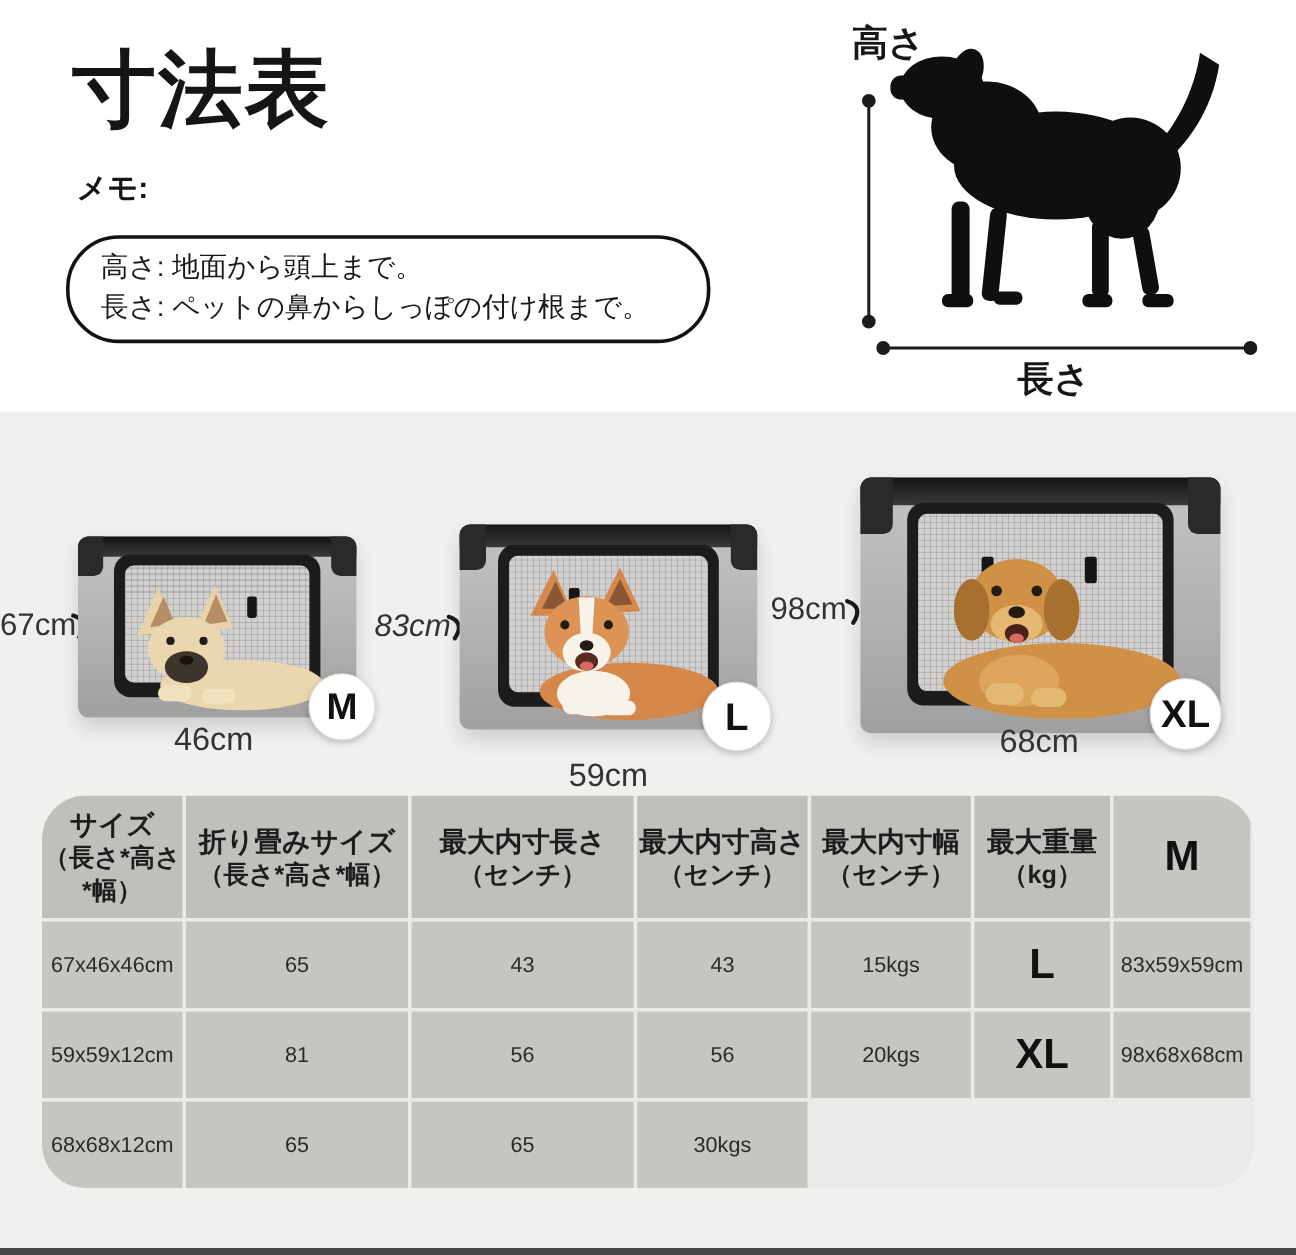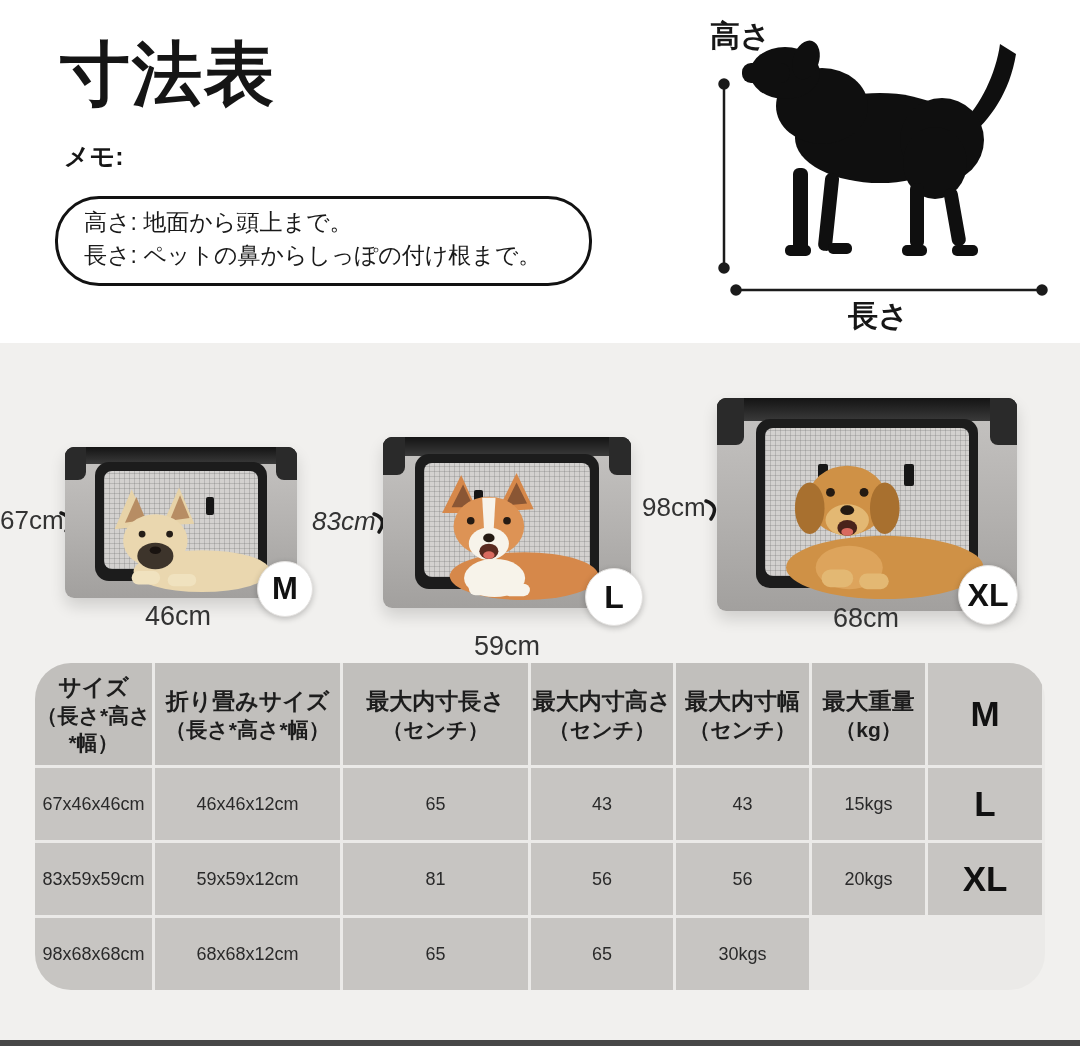--- a/index.html
+++ b/index.html
@@ -232,21 +232,20 @@
     <span class="l1">最大内寸幅</span>
     <span class="l2">（センチ）</span>
   </div>
   <div class="th">
     <span class="l1">最大重量</span>
     <span class="l2">（kg）</span>
   </div>
 
   <div class="td code">M</div>
   <div class="td">67x46x46cm</div>
-  <div class="td">46x46x12cm</div>
   <div class="td">65</div>
   <div class="td">43</div>
   <div class="td">43</div>
   <div class="td">15kgs</div>
 
   <div class="td code">L</div>
   <div class="td">83x59x59cm</div>
   <div class="td">59x59x12cm</div>
   <div class="td">81</div>
   <div class="td">56</div>

